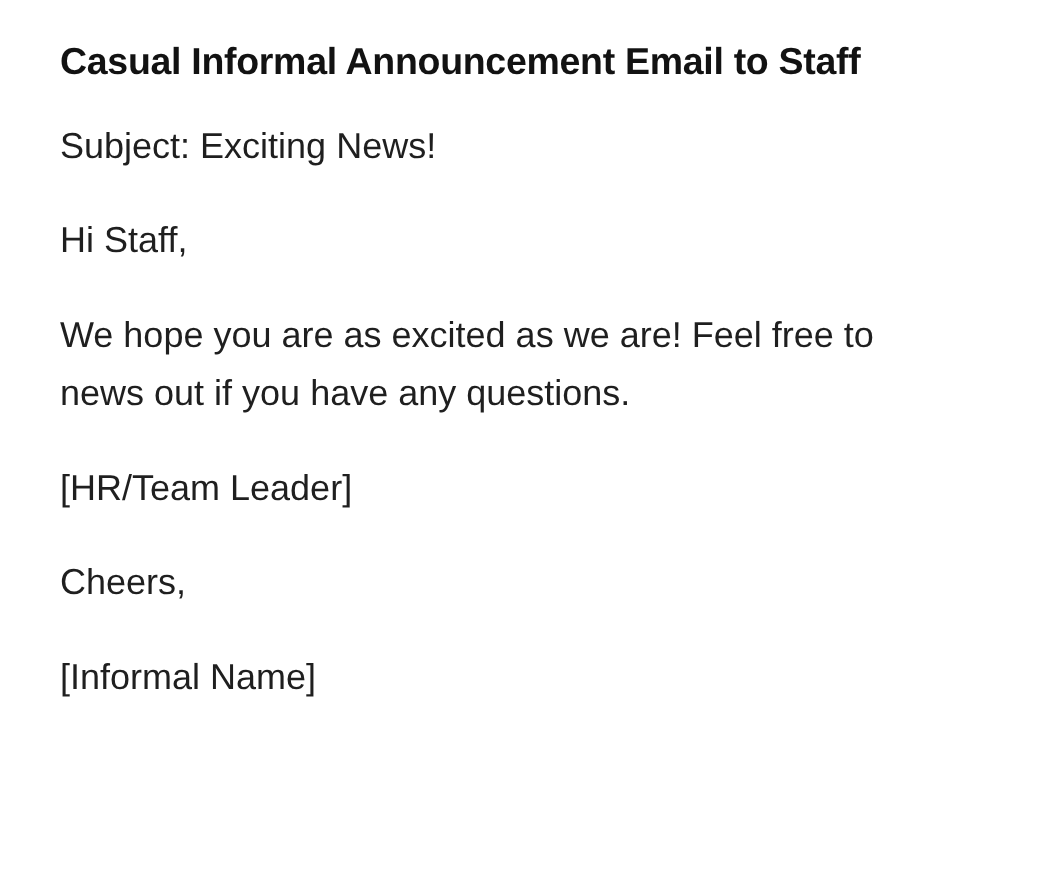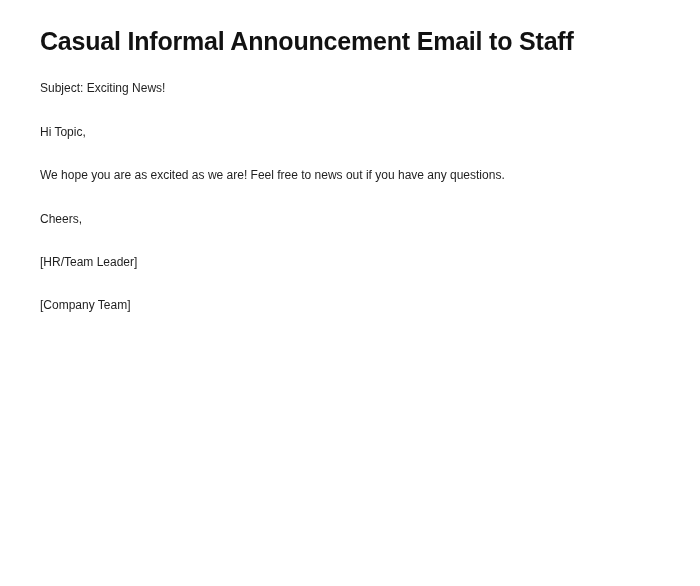--- a/index.html
+++ b/index.html
@@ -23,36 +23,36 @@
   }
   .doc-title {
     font-size: 25px;
     font-weight: bold;
     line-height: 1.25;
     letter-spacing: -0.2px;
     color: #121212;
     margin: 0 0 22px 0;
   }
   .doc-body p {
-    font-size: 12px;
+    font-size: 24px;
     line-height: 1.62;
     color: #1f1f1f;
     margin: 0 0 24px 0;
     max-width: 600px;
   }
   .doc-body p:last-child {
     margin-bottom: 0;
   }
 </style>
 </head>
 <body>
 
 <div class="page">
   <h1 class="doc-title">Casual Informal Announcement Email to Staff</h1>
   <div class="doc-body">
     <p>Subject: Exciting News!</p>
-    <p>Hi Topic,</p>
+    <p>Hi Staff,</p>
     <p>We hope you are as excited as we are! Feel free to news out if you have any questions.</p>
+    <p>[HR/Team Leader]</p>
     <p>Cheers,</p>
-    <p>[HR/Team Leader]</p>
-    <p>[Company Team]</p>
+    <p>[Informal Name]</p>
   </div>
 </div>
 
 </body></html>

